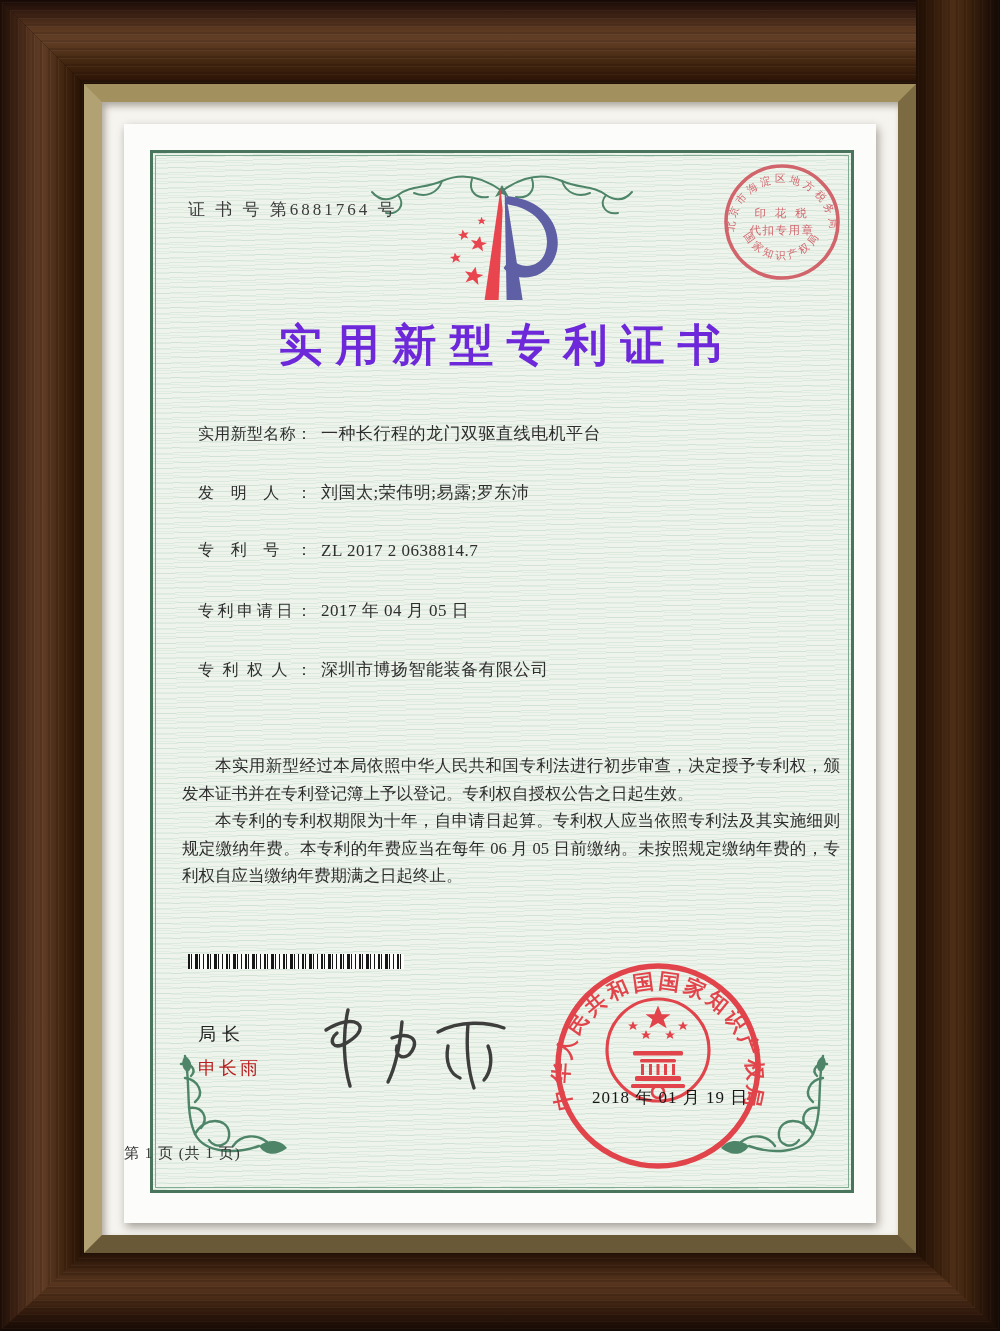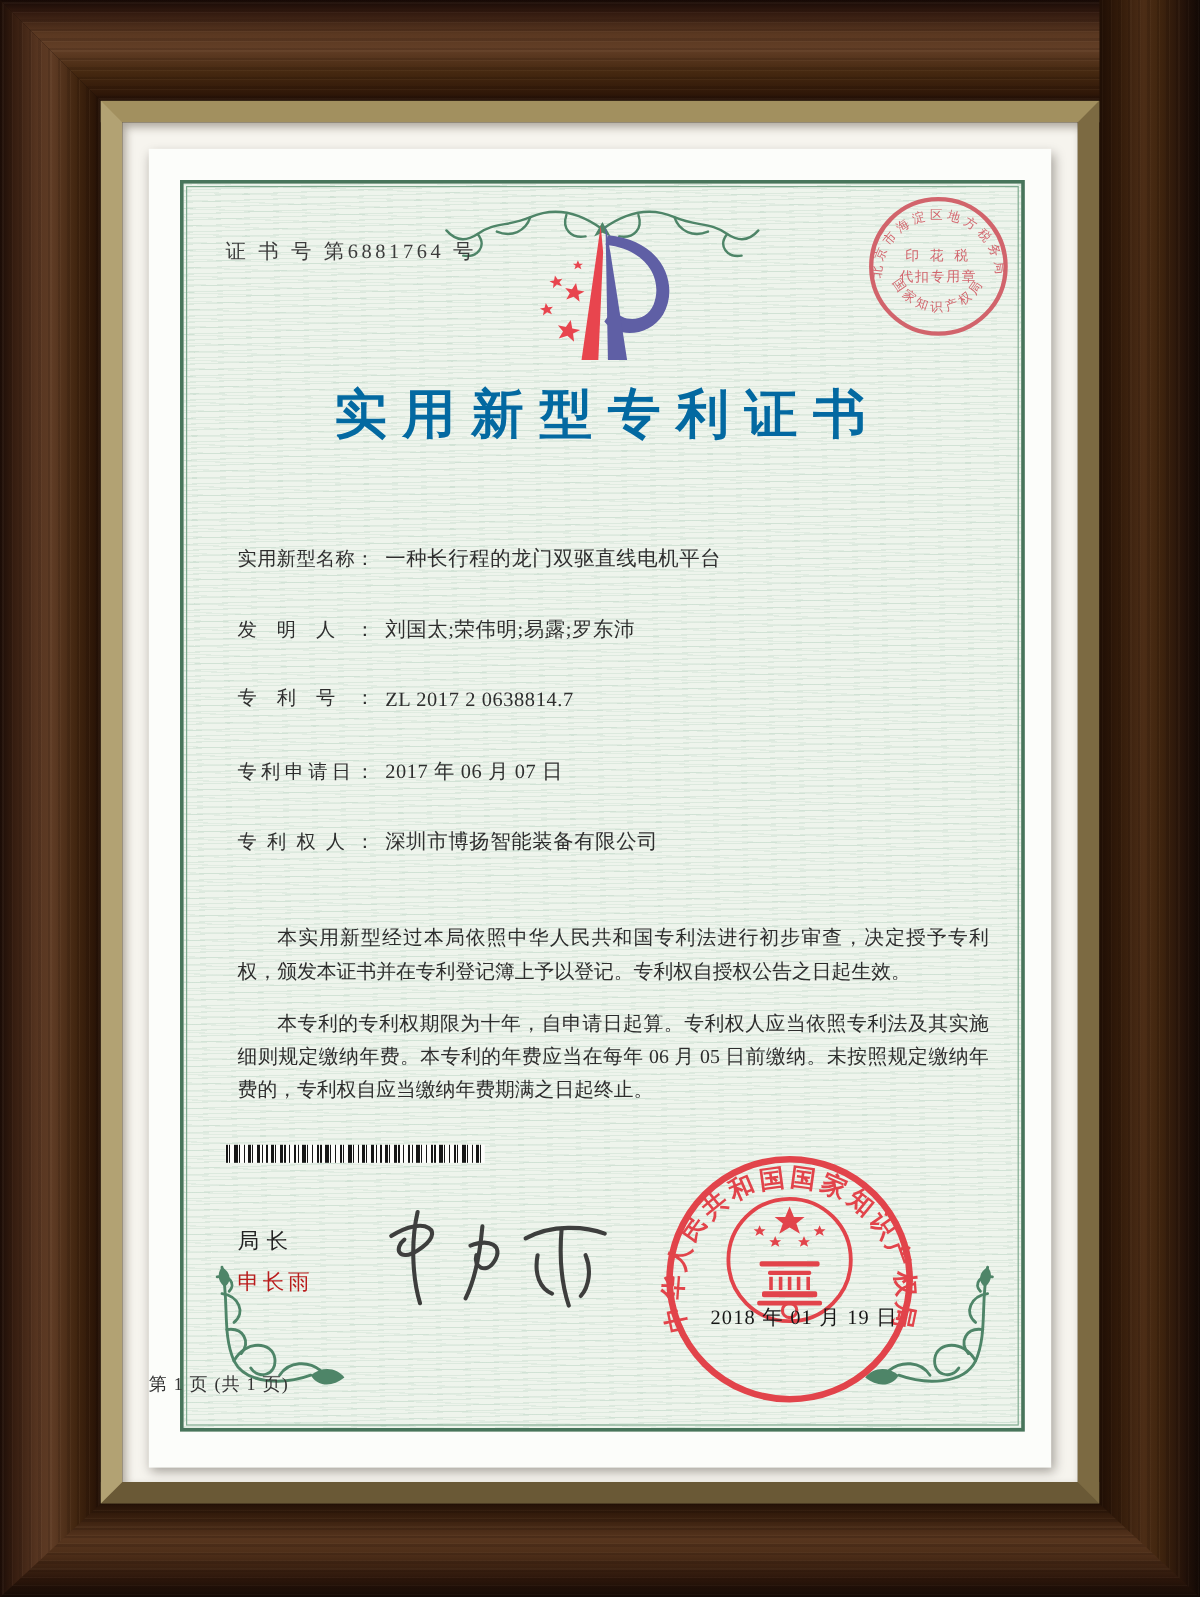--- a/index.html
+++ b/index.html
@@ -50,27 +50,27 @@
   
   .flourish{position:absolute;top:12px;left:50%;transform:translateX(-50%);width:268px;height:58px;}
   .corner{position:absolute;width:118px;height:118px;}
   .corner-bl{left:22px;bottom:22px;}
   .corner-br{right:18px;bottom:22px;transform:scaleX(-1);}
   
   .cert-no{position:absolute;left:64px;top:74px;font-size:17px;letter-spacing:3px;color:#3b3b3b;}
   .logo{position:absolute;left:50%;top:56px;transform:translateX(-45%);width:132px;height:130px;}
   .tax-stamp{position:absolute;left:596px;top:36px;width:124px;height:124px;opacity:.93;}
   .title{position:absolute;left:0;right:0;top:192px;text-align:center;
-    font-size:44px;font-weight:600;letter-spacing:13px;text-indent:13px;color:#0369a1;}
-  .fields{position:absolute;left:74px;top:298px;right:36px;margin-top:32px;}
+    font-size:44px;font-weight:600;letter-spacing:13px;text-indent:13px;color:#6d28d9;}
+  .fields{position:absolute;left:74px;top:298px;right:36px;}
   .field{height:22px;margin-bottom:37px;font-size:17px;color:#2e2e2e;white-space:nowrap;}
   .field-label{display:inline-block;width:114px;font-size:16px;text-align:justify;text-align-last:justify;vertical-align:bottom;}
   .field-value{margin-left:9px;letter-spacing:.5px;}
   .paras{position:absolute;left:58px;right:36px;top:628px;}
-  .paras p{margin:16px;font-size:16.5px;line-height:27.5px;text-align:justify;text-indent:2em;color:#2d2d2d;}
+  .paras p{margin:0;font-size:16.5px;line-height:27.5px;text-align:justify;text-indent:2em;color:#2d2d2d;}
   .barcode{position:absolute;left:64px;top:830px;width:216px;height:15px;
     background:repeating-linear-gradient(90deg,
       #161616 0 2px,#fdfdfb 2px 3px,#161616 3px 4px,#fdfdfb 4px 7px,
       #161616 7px 10px,#fdfdfb 10px 11px,#161616 11px 12px,#fdfdfb 12px 15px,
       #161616 15px 16px,#fdfdfb 16px 19px);}
   .sig-title{position:absolute;left:74px;top:898px;font-size:18px;letter-spacing:6px;color:#222;}
   .sig-name{position:absolute;left:74px;top:932px;font-size:18px;letter-spacing:3px;color:#b91c1c;}
   .signature{position:absolute;left:166px;top:870px;width:244px;height:108px;}
   .seal{position:absolute;left:424px;top:832px;width:220px;height:220px;opacity:.93;}
   .issue-date{position:absolute;left:468px;top:962px;font-size:17px;letter-spacing:1px;color:#161616;z-index:5;}
@@ -171,21 +171,21 @@
       <div class="field">
         <span class="field-label">实用新型名称：</span><span class="field-value">一种长行程的龙门双驱直线电机平台</span>
       </div>
       <div class="field">
         <span class="field-label">发明人：</span><span class="field-value">刘国太;荣伟明;易露;罗东沛</span>
       </div>
       <div class="field">
         <span class="field-label">专利号：</span><span class="field-value">ZL 2017 2 0638814.7</span>
       </div>
       <div class="field">
-        <span class="field-label">专利申请日：</span><span class="field-value">2017 年 06 月 07 日</span>
+        <span class="field-label">专利申请日：</span><span class="field-value">2017 年 04 月 05 日</span>
       </div>
       <div class="field">
         <span class="field-label">专利权人：</span><span class="field-value">深圳市博扬智能装备有限公司</span>
       </div>
     </div>
 
     <div class="paras">
       <p>本实用新型经过本局依照中华人民共和国专利法进行初步审查，决定授予专利权，颁发本证书并在专利登记簿上予以登记。专利权自授权公告之日起生效。</p>
       <p>本专利的专利权期限为十年，自申请日起算。专利权人应当依照专利法及其实施细则规定缴纳年费。本专利的年费应当在每年 06 月 05 日前缴纳。未按照规定缴纳年费的，专利权自应当缴纳年费期满之日起终止。</p>
     </div>

